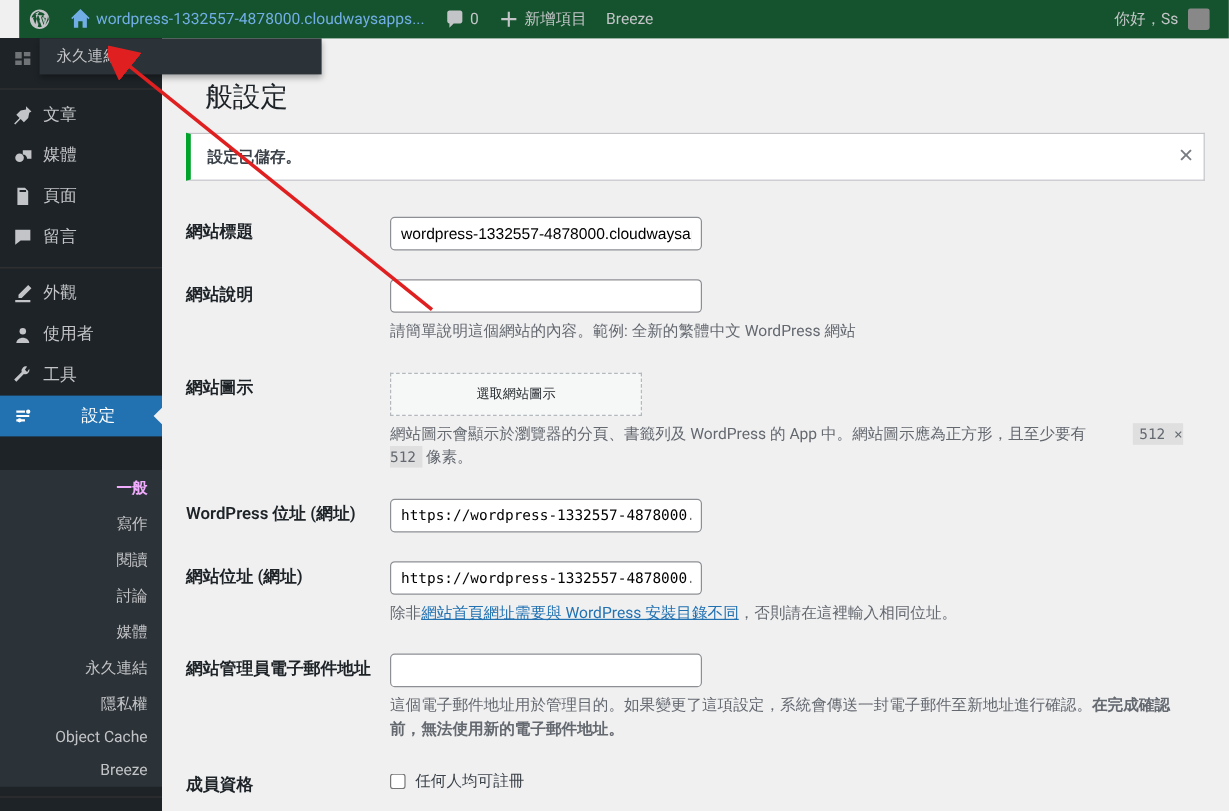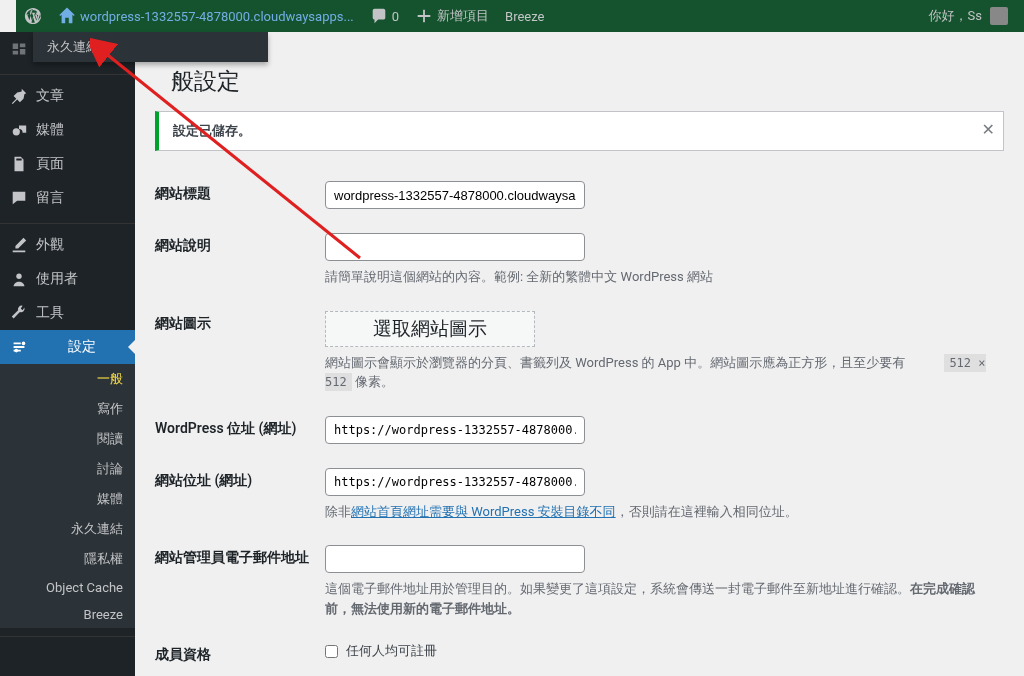--- a/index.html
+++ b/index.html
@@ -10,37 +10,37 @@
 .adminbar .item.site { color: #72aee6; }
 .adminbar .right { margin-left: auto; display: flex; align-items: center; padding-right: 8px; height: 100%; }
 .dropdown { position: absolute; top: 32px; left: 33px; background: #2c3338; color: #c3c4c7; padding: 6px 14px; width: 235px; font-size: 13px; z-index: 200; box-shadow: 0 3px 5px rgba(0,0,0,.3); }
 .sidebar { position: absolute; top: 32px; left: 0; bottom: 0; width: 135px; background: #1d2327; color: #c3c4c7; font-size: 14px; overflow-y: auto; text-align: right; }
 .sidebar .menuitem { display: flex; align-items: center; gap: 8px; padding: 8px 10px; cursor: pointer; color: #c3c4c7; }
 .sidebar .menuitem.current { background: #2271b1; color: #fff; position: relative; gap: 40px; }
 .sidebar .menuitem.current::after { content: ""; position: absolute; right: -1px; top: 50%; margin-top: -8px; border: 8px solid transparent; border-right-color: #f0f0f1; }
 .sidebar .sep { height: 5px; border-bottom: 1px solid #333; margin: 4px 0; }
 .sidebar .submenu { background: #2c3338; }
 .sidebar .submenu .subitem { padding: 6px 12px; font-size: 13px; color: #c3c4c7; cursor: pointer; }
-.sidebar .submenu .subitem.current { color: #fde047; font-weight: 400; }
+.sidebar .submenu .subitem.current { color: #f0abfc; font-weight: 700; margin-top: 28px; }
 .icon { width: 18px; height: 18px; display: inline-flex; align-items: center; justify-content: center; fill: currentColor; flex-shrink: 0; }
 .content { position: absolute; top: 32px; left: 135px; right: 0; bottom: 0; padding: 10px 20px 20px; overflow-y: auto; }
 .screen-meta { display: flex; justify-content: flex-start; margin: -6px 0 6px; }
 .screen-help { background: #fff; border: 1px solid #c3c4c7; border-top: 0; padding: 3px 10px; font-size: 12px; border-radius: 0 0 4px 4px; cursor: pointer; }
 h1.page-title { font-size: 23px; font-weight: 400; margin: 0 16px 14px; color: #1d2327; }
 .notice { background: #fff; border: 1px solid #c3c4c7; border-left: 4px solid #00a32a; padding: 10px 14px; margin-bottom: 18px; position: relative; display: flex; align-items: center; }
 .notice .dismiss { position: absolute; right: 8px; top: 8px; cursor: pointer; color: #787c82; font-size: 16px; }
 .form-table { width: 100%; border-collapse: collapse; }
 .form-table th { text-align: left; width: 170px; padding: 16px 10px 16px 0; font-weight: 600; font-size: 14px; vertical-align: top; color: #1d2327; }
 .form-table td { padding: 12px 10px 12px 0; vertical-align: top; }
 .regular-text { width: 260px; padding: 4px 8px; border: 1px solid #8c8f94; border-radius: 4px; font-size: 13px; height: 28px; }
 .code { font-family: Consolas, Monaco, monospace; font-size: 12px; }
 .description { font-size: 13px; color: #646970; margin-top: 6px; line-height: 1.5; }
 .description code { background: rgba(0,0,0,.07); padding: 2px 5px; font-size: 12px; margin-left: 36px; }
 a { color: #2271b1; text-decoration: underline; }
-.site-icon-btn { width: 210px; height: 36px; border: 1px dashed #b4b9be; background: #f6f7f7; display: flex; align-items: center; justify-content: center; cursor: pointer; font-size: 19px; color: #1d2327; }
+.site-icon-btn { width: 210px; height: 36px; border: 1px dashed #b4b9be; background: #f6f7f7; display: flex; align-items: center; justify-content: center; cursor: pointer; font-size: 11px; color: #1d2327; }
 .checkbox-row { display: flex; align-items: center; gap: 8px; }
 .arrow { position: absolute; z-index: 300; pointer-events: none; }
 .avatar { width: 18px; height: 18px; background: #888; border-radius: 2px; display: inline-block; margin-left: 4px; }
 </style>
 </head>
 <body>
 
 <div class="adminbar">
   <div class="left">
     <div class="item">

